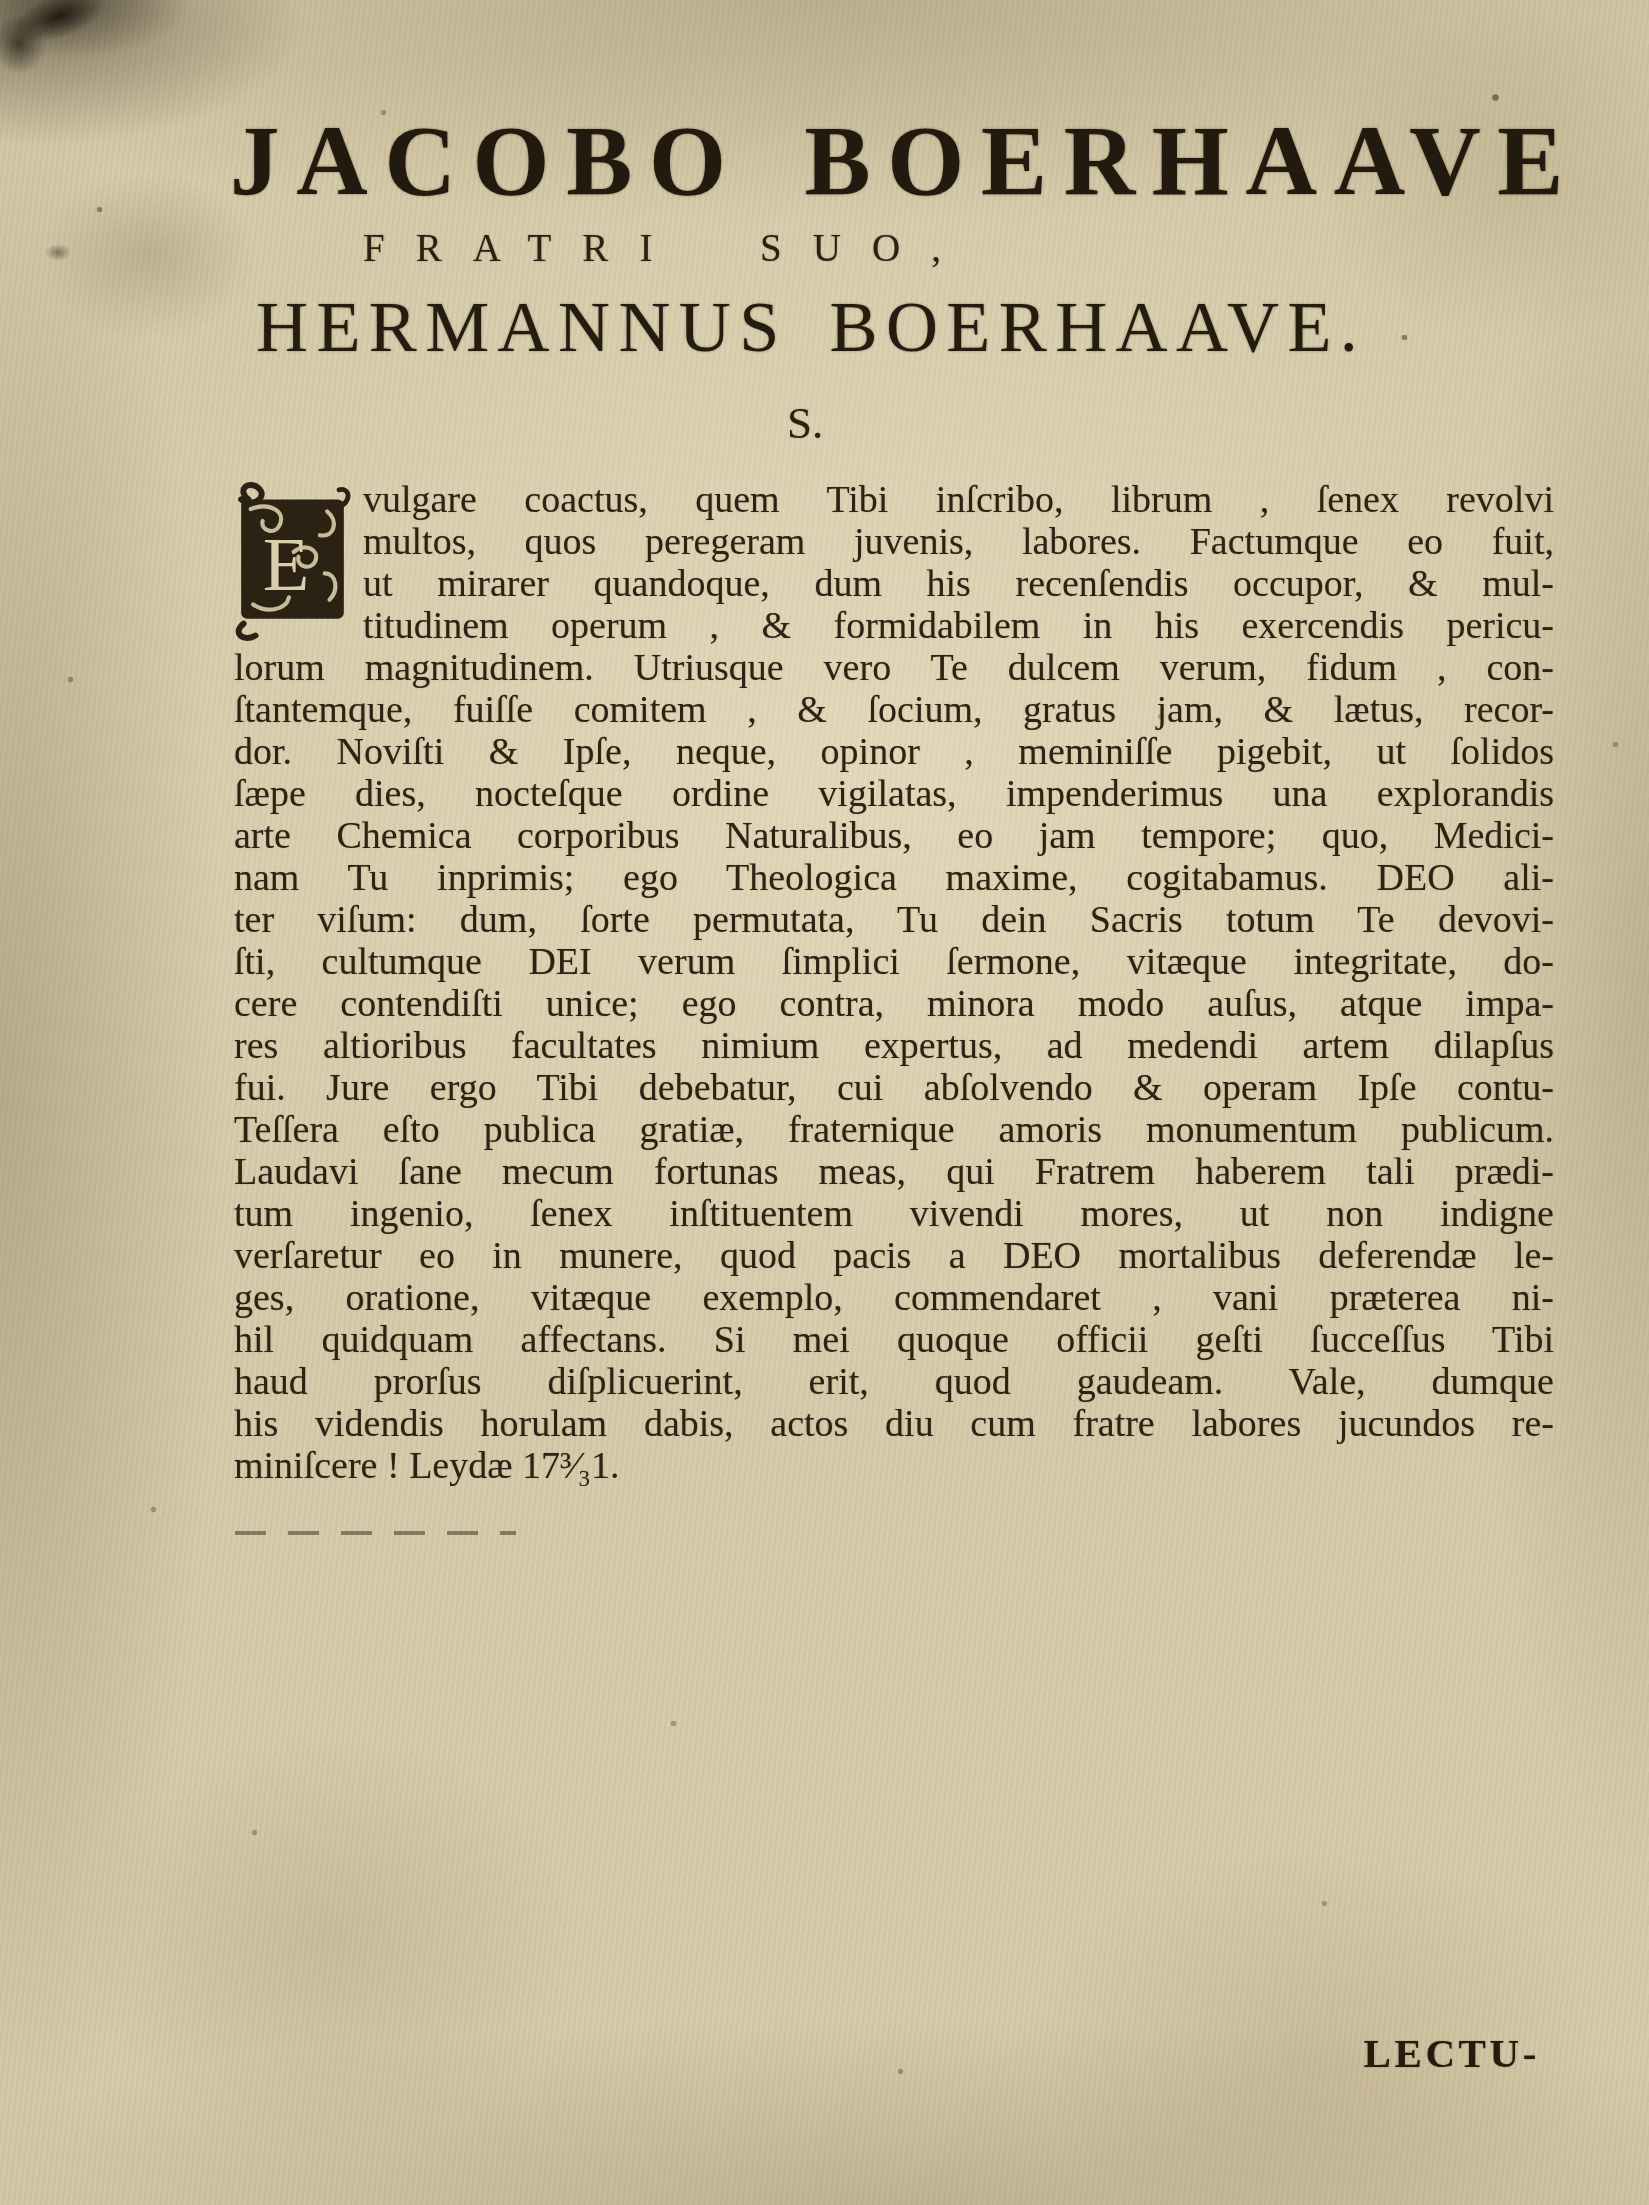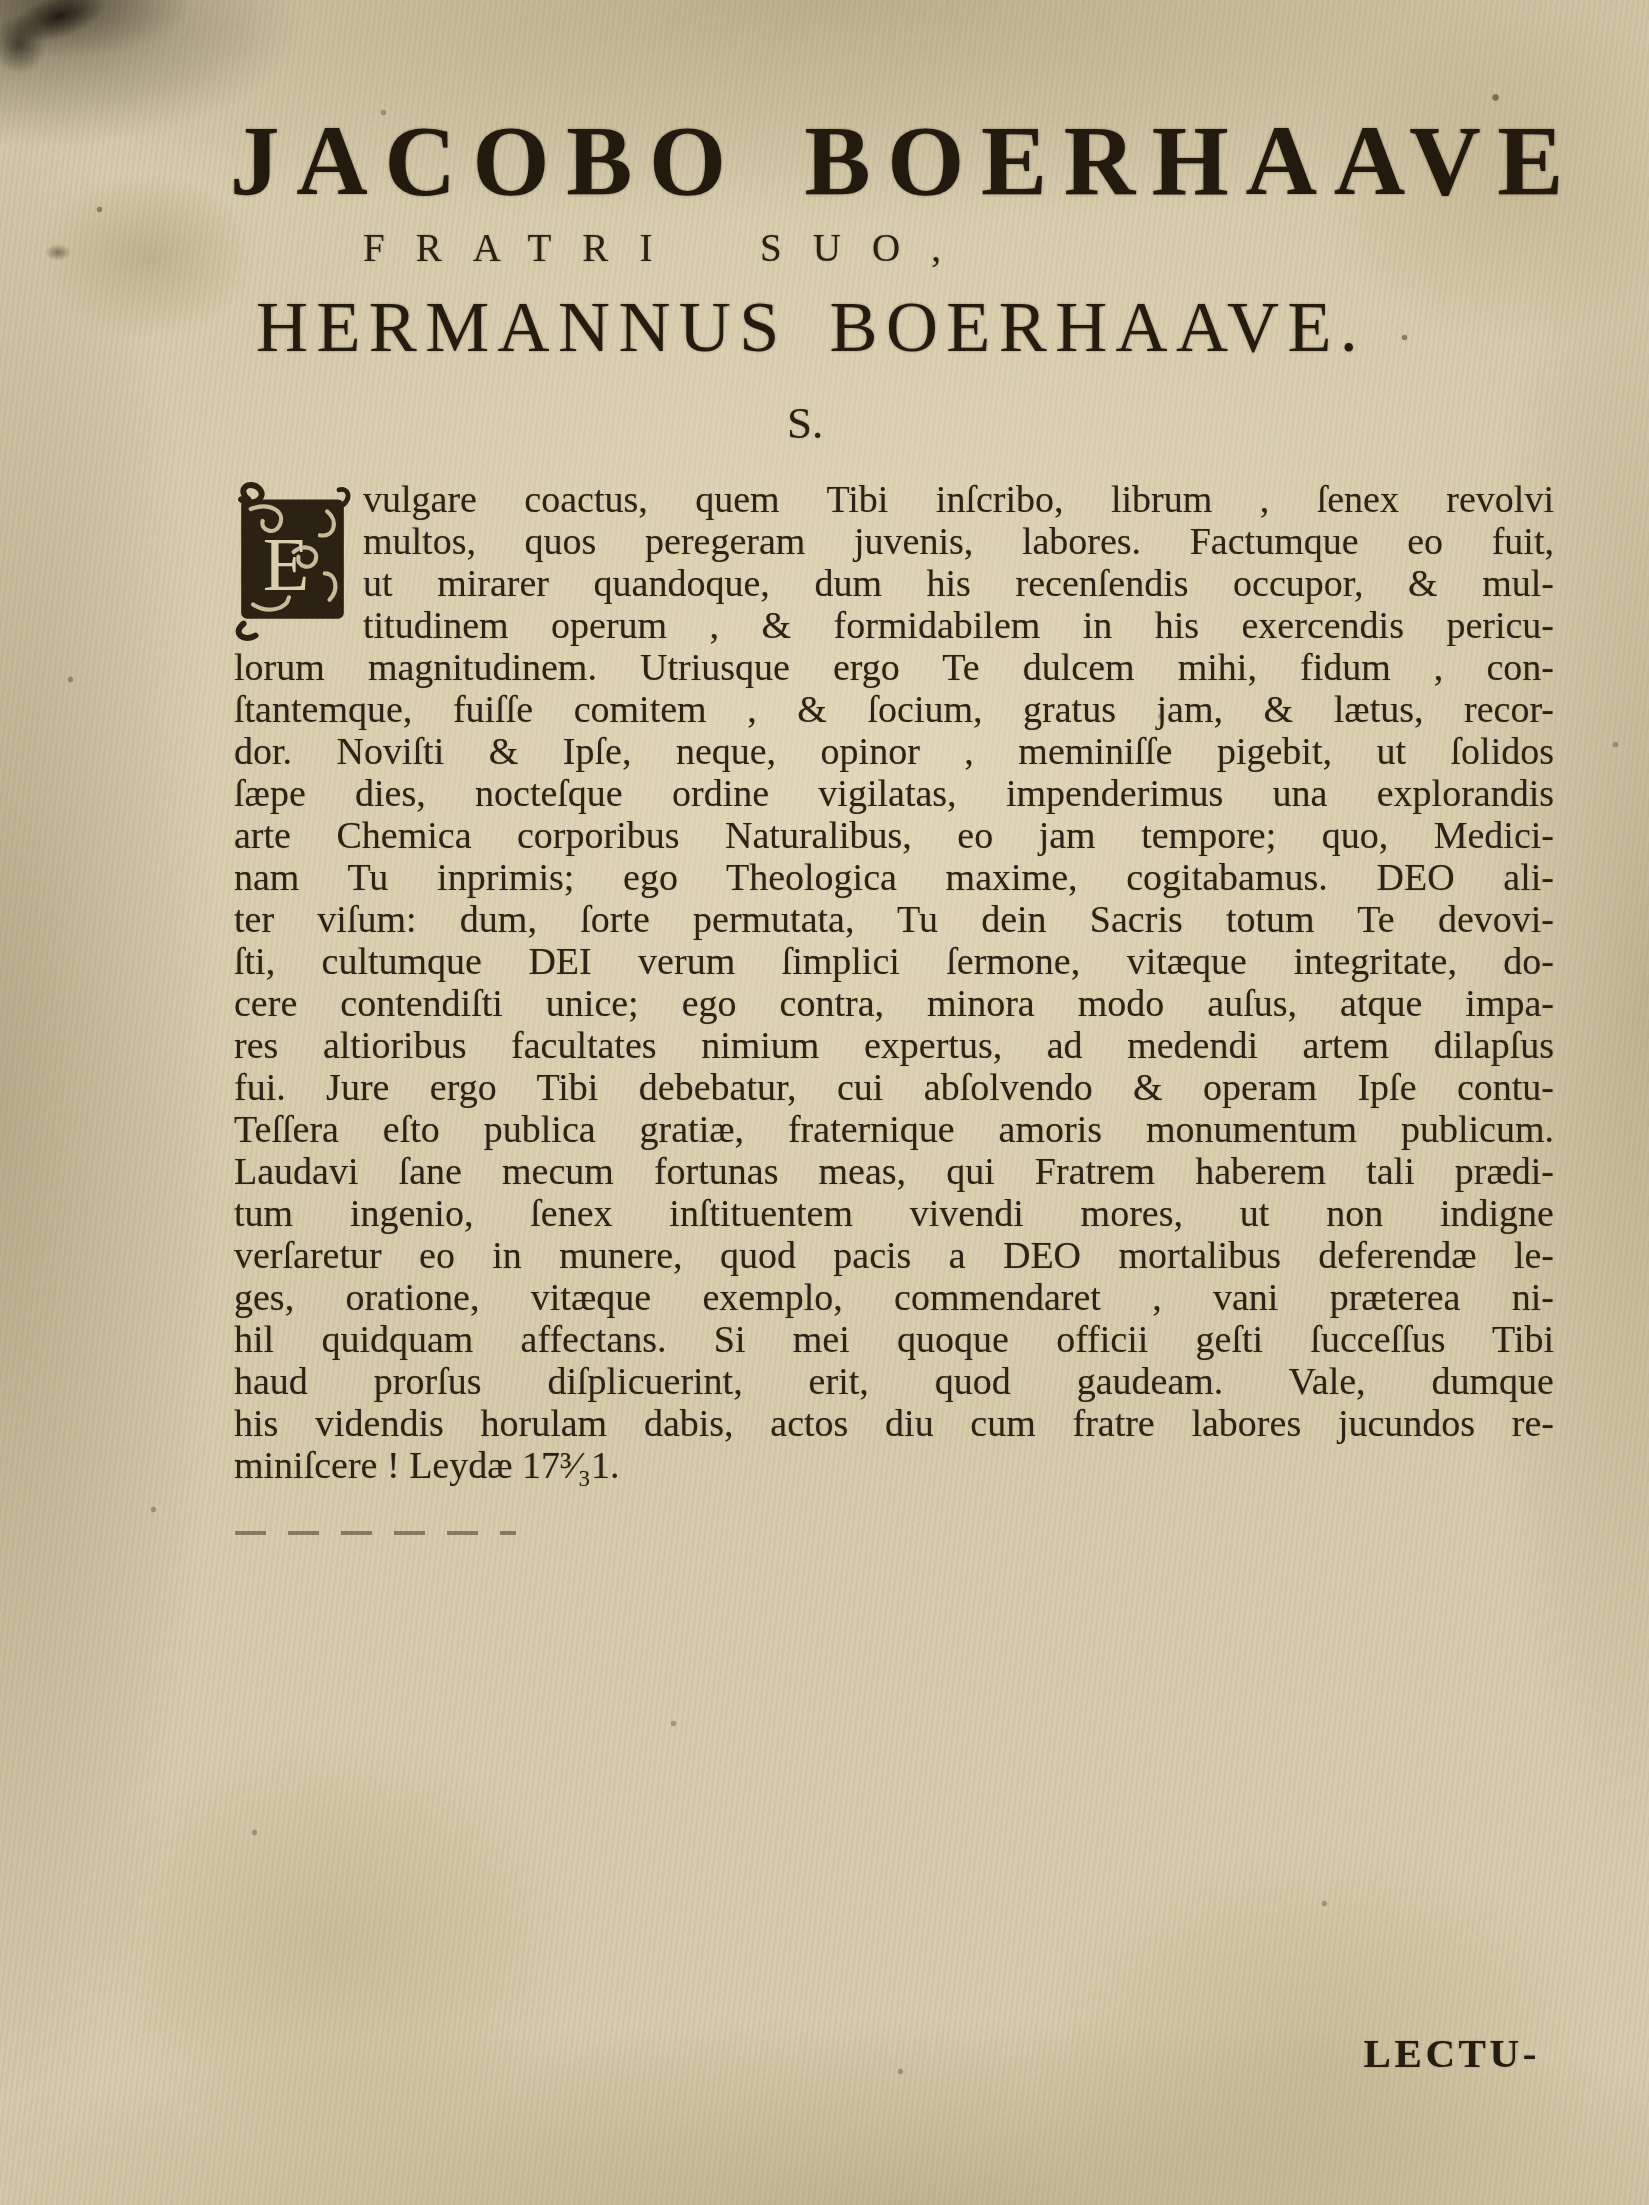--- a/index.html
+++ b/index.html
@@ -126,21 +126,21 @@
           <path d="M50 60 C60 52, 72 58, 68 68 C64 76, 52 72, 54 64"></path>
         </g>
         <text x="24" y="92" font-size="64" fill="#d9cfac">E</text>
       </svg>
     </div>
 
     <div class="line">vulgare coactus, quem Tibi inſcribo, librum , ſenex revolvi</div>
     <div class="line">multos, quos peregeram juvenis, labores. Factumque eo fuit,</div>
     <div class="line">ut mirarer quandoque, dum his recenſendis occupor, &amp; mul-</div>
     <div class="line">titudinem operum , &amp; formidabilem in his exercendis pericu-</div>
-    <div class="line">lorum magnitudinem. Utriusque ergo Te dulcem mihi, fidum , con-</div>
+    <div class="line">lorum magnitudinem. Utriusque vero Te dulcem verum, fidum , con-</div>
     <div class="line">ſtantemque, fuiſſe comitem , &amp; ſocium, gratus jam, &amp; lætus, recor-</div>
     <div class="line">dor. Noviſti &amp; Ipſe, neque, opinor , meminiſſe pigebit, ut ſolidos</div>
     <div class="line">ſæpe dies, nocteſque ordine vigilatas, impenderimus una explorandis</div>
     <div class="line">arte Chemica corporibus Naturalibus, eo jam tempore; quo, Medici-</div>
     <div class="line">nam Tu inprimis; ego Theologica maxime, cogitabamus. DEO ali-</div>
     <div class="line">ter viſum: dum, ſorte permutata, Tu dein Sacris totum Te devovi-</div>
     <div class="line">ſti, cultumque DEI verum ſimplici ſermone, vitæque integritate, do-</div>
     <div class="line">cere contendiſti unice; ego contra, minora modo auſus, atque impa-</div>
     <div class="line">res altioribus facultates nimium expertus, ad medendi artem dilapſus</div>
     <div class="line">fui. Jure ergo Tibi debebatur, cui abſolvendo &amp; operam Ipſe contu-</div>

